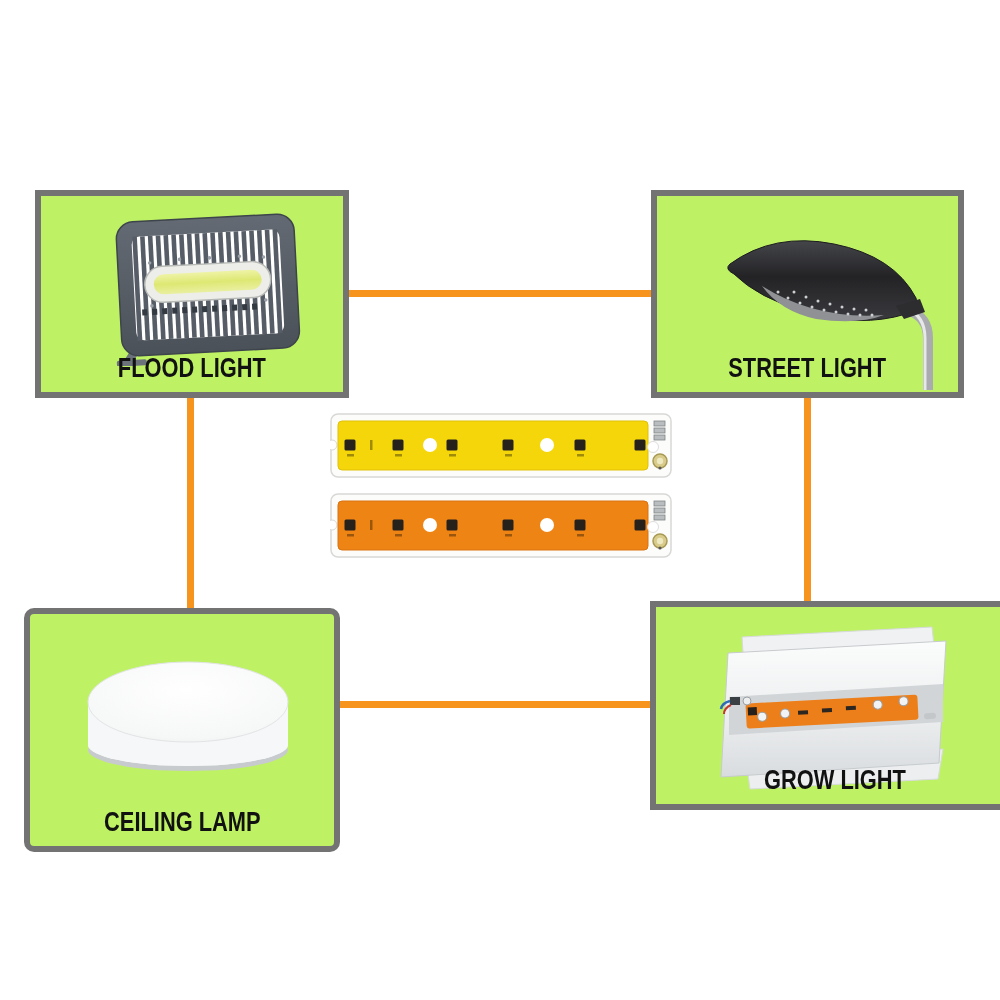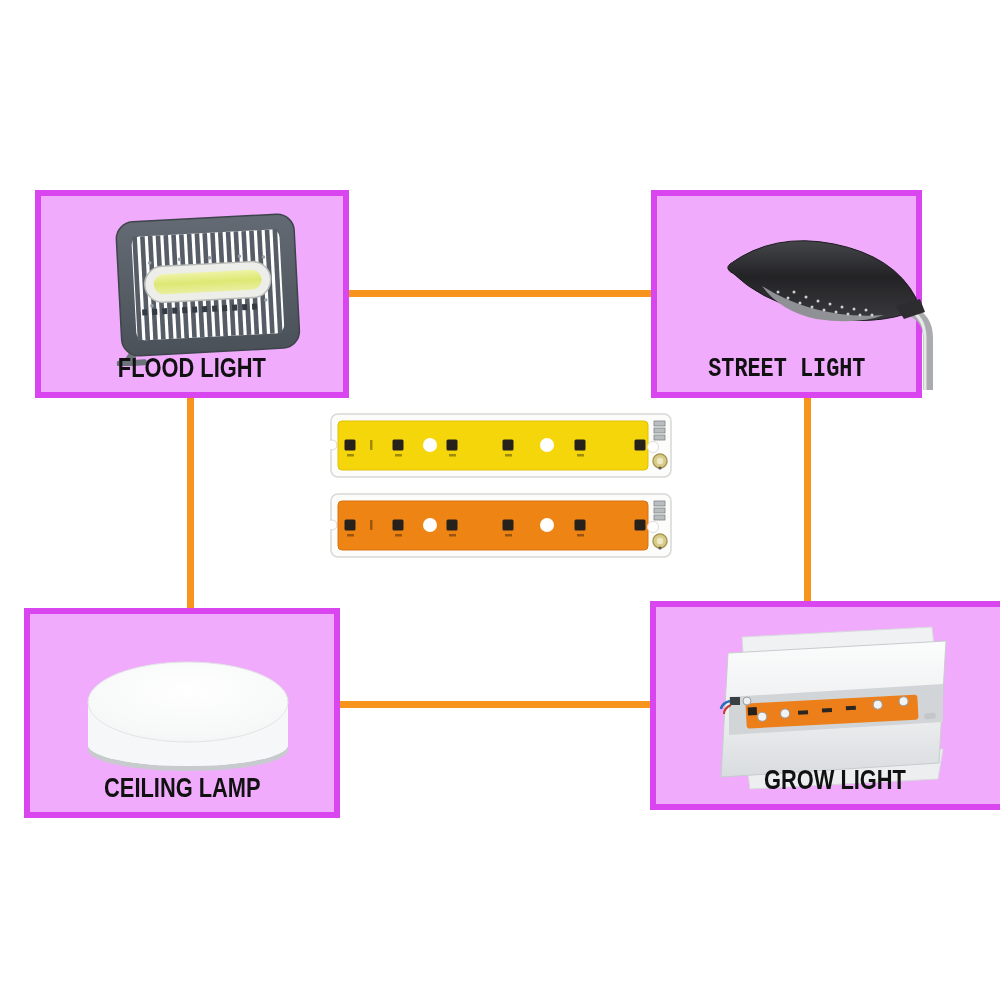--- a/index.html
+++ b/index.html
@@ -1,25 +1,25 @@
 <!DOCTYPE html>
 <html><head>
 <meta charset="utf-8">
 <style>
   html,body{margin:0;padding:0;background:#ffffff;}
   .canvas{
     position:relative;width:1000px;height:1000px;background:#ffffff;overflow:hidden;
     font-family:"Liberation Sans", sans-serif;
   }
   .appbox{
-    position:absolute;box-sizing:border-box;border:6px solid #d946ef;background:#f0abfc;
+    position:absolute;box-sizing:border-box;border:6px solid #737373;background:#bef264;
   }
   .box-flood  {left:35px;  top:190px; width:314px; height:208px;}
-  .box-street {left:651px; top:190px; width:271px; height:208px;font-family:Liberation Mono, monospace;}
-  .box-ceiling{left:24px;  top:608px; width:316px; height:210px;}
+  .box-street {left:651px; top:190px; width:313px; height:208px;}
+  .box-ceiling{left:24px;  top:608px; width:316px; height:244px;border-radius:10px;}
   .box-grow   {left:650px; top:601px; width:369px; height:209px;}
   .connector{position:absolute;background:#F7941D;}
   .conn-top   {left:349px; top:290px; width:302px; height:7px;}
   .conn-bottom{left:340px; top:701px; width:310px; height:7px;}
   .conn-left  {left:187px; top:396px; width:7px;  height:214px;}
   .conn-right {left:804px; top:396px; width:7px;  height:207px;}
   .applabel{
     position:absolute;left:0;bottom:8px;width:100%;text-align:center;
     font-weight:700;font-size:28px;color:#111111;letter-spacing:0px;white-space:nowrap;
   }

